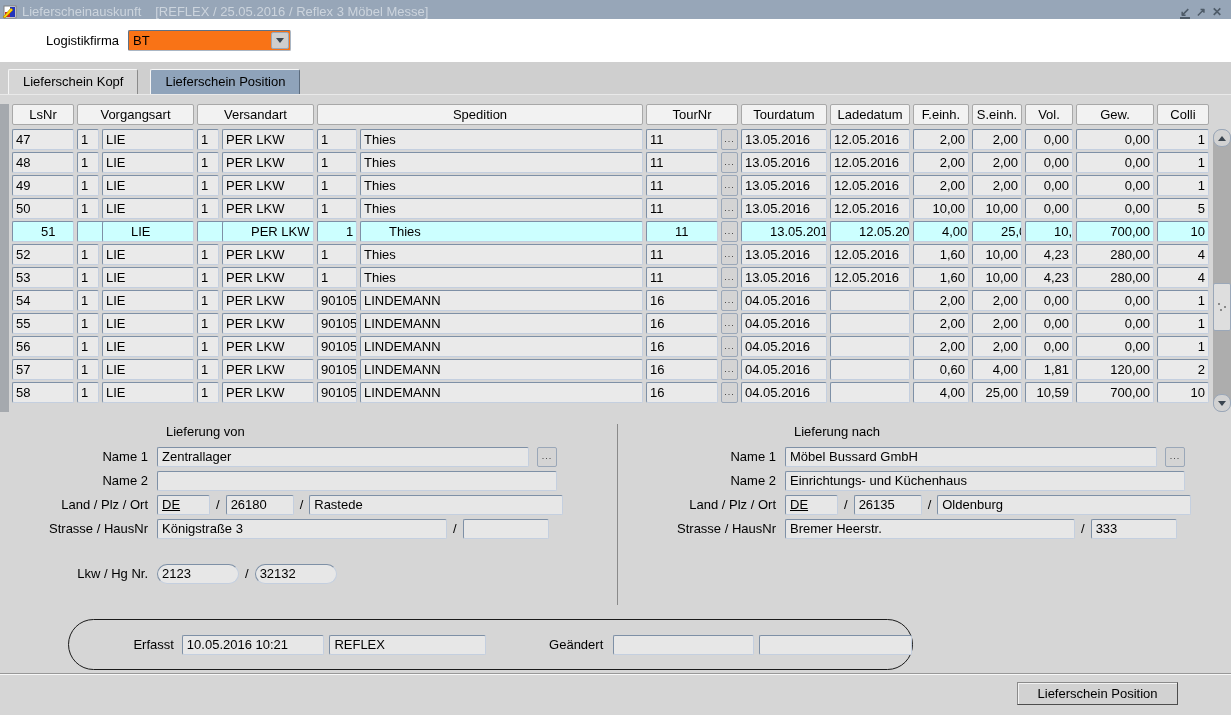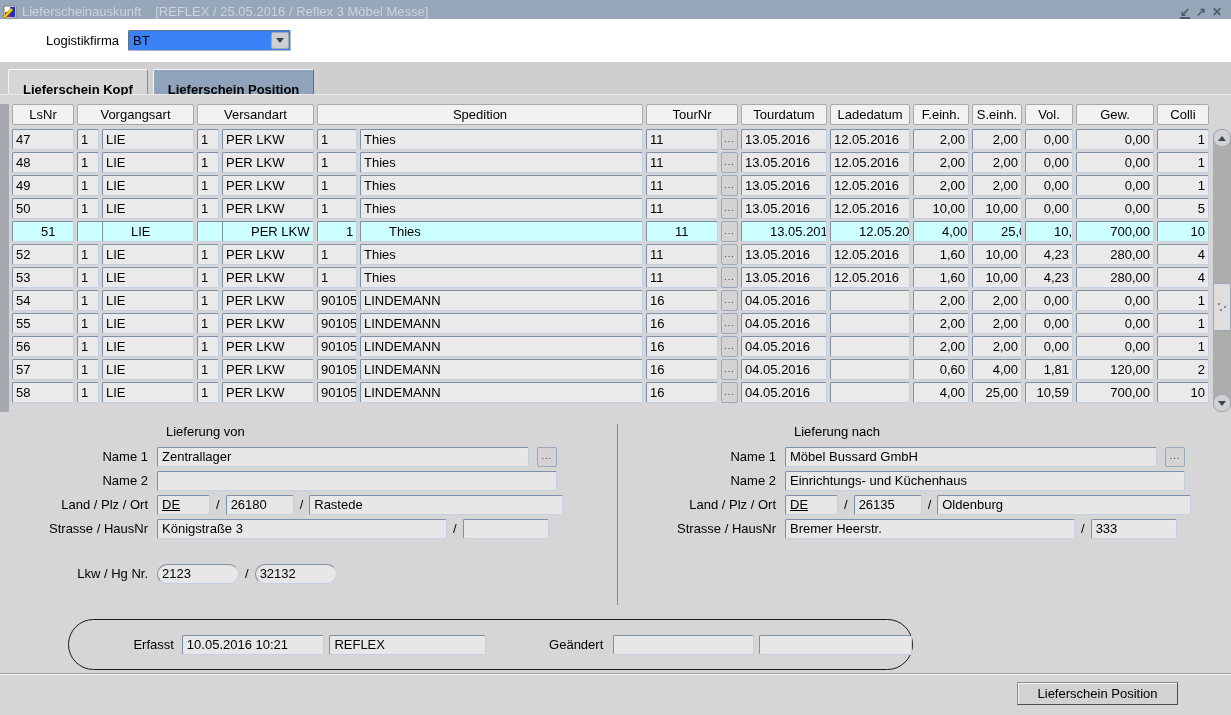--- a/index.html
+++ b/index.html
@@ -17,29 +17,29 @@
   .app-icon { width:15px; height:14px; margin-right:5px; flex:0 0 auto; }
   .title-text { color:#ccd4dd; font-size:13px; white-space:nowrap; }
   .title-context { color:#ccd4dd; font-size:13px; margin-left:14px; white-space:nowrap; }
   .tb-spacer { flex:1; }
   .tb-ctrl { color:#4e5b68; font-size:12px; font-weight:bold; width:16px; text-align:center; cursor:default; line-height:14px; }
   .tb-ctrl.min span { border-bottom:2px solid #4e5b68; display:inline-block; line-height:10px; }
 
   
   .whiteband { height:43px; background:#ffffff; display:flex; align-items:center; flex:0 0 auto; }
   .lf-label { width:128px; text-align:right; padding-right:9px; }
-  .combo { width:163px; height:21px; background:#3b82f6; border:1px solid #5f7186; border-bottom-color:#aab6c4; border-right-color:#aab6c4; border-radius:2px; display:flex; align-items:center; }
+  .combo { width:163px; height:21px; background:#f97316; border:1px solid #5f7186; border-bottom-color:#aab6c4; border-right-color:#aab6c4; border-radius:2px; display:flex; align-items:center; }
   .combo-value { flex:1; padding-left:4px; }
   .combo-btn { width:18px; height:17px; margin-right:1px; background:#cfcfcf; border:1px solid #9aa7b8; border-radius:2px; display:flex; align-items:center; justify-content:center; }
   .tri-down { width:0; height:0; border-left:4px solid transparent; border-right:4px solid transparent; border-top:5px solid #3c4650; }
   .tri-up { width:0; height:0; border-left:4px solid transparent; border-right:4px solid transparent; border-bottom:5px solid #3c4650; }
 
   
   .tabstrip { height:33px; background:#cfcfcf; display:flex; align-items:flex-end; padding-left:8px; flex:0 0 auto; border-bottom:1px solid #e9e9e9; }
-  .tab { height:25px; line-height:24px; padding:8px 14px; margin-right:5px; border:1px solid #8a8a8a; border-bottom:none; border-top-color:#f5f5f5; border-left-color:#f5f5f5; border-radius:2px 2px 0 0;font-weight:bold; }
+  .tab { height:25px; line-height:24px; padding:0 14px; margin-right:12px; border:1px solid #8a8a8a; border-bottom:none; border-top-color:#f5f5f5; border-left-color:#f5f5f5; border-radius:2px 2px 0 0; }
   .tab.active { background:#d6d6d6; }
   .tab.inactive { background:#8fa3ba; border-right-color:#5c6c7e; }
 
   
   .content { flex:1; display:flex; flex-direction:column; background:#d6d6d6; }
 
   
   .grid-section { display:flex; margin-top:9px; flex:0 0 auto; }
   .left-rail { width:9px; background:#a5a9ae; margin-right:3px; }
   .grid-block { flex:1; }

